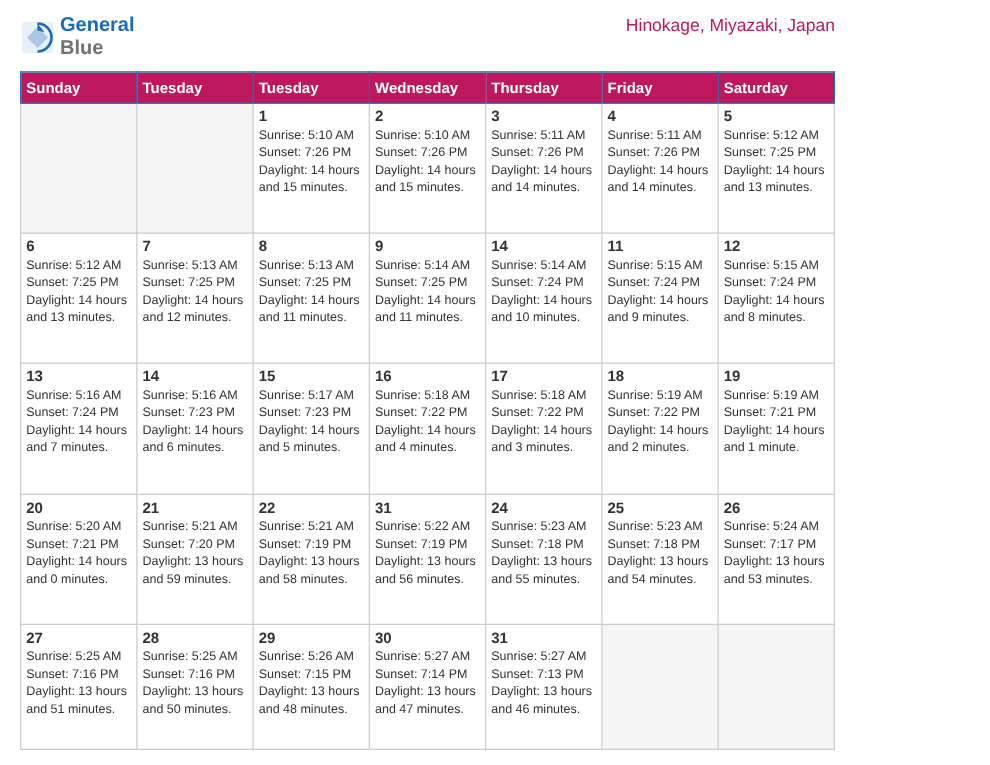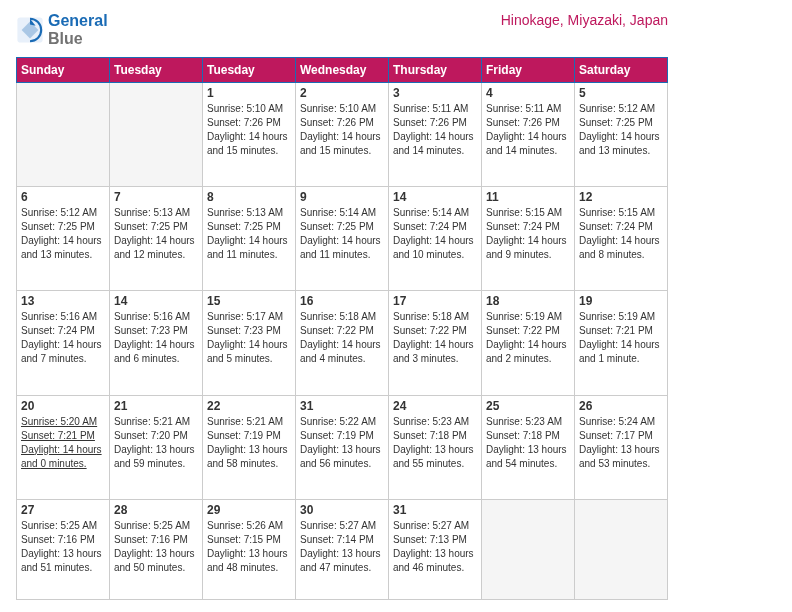--- a/index.html
+++ b/index.html
@@ -271,21 +271,21 @@
             <span class="day-num">19</span>
             <div class="day-info" style="white-space: pre-line;">Sunrise: 5:19 AM
 Sunset: 7:21 PM
 Daylight: 14 hours
 and 1 minute.</div>
           </td>
         </tr>
         <tr>
           <td>
             <span class="day-num">20</span>
-            <div class="day-info" style="white-space: pre-line; text-decoration: underline;">Sunrise: 5:20 AM
+            <div class="day-info" style="white-space: pre-line;">Sunrise: 5:20 AM
 Sunset: 7:21 PM
 Daylight: 14 hours
 and 0 minutes.</div>
           </td>
           <td>
             <span class="day-num">21</span>
             <div class="day-info" style="white-space: pre-line;">Sunrise: 5:21 AM
 Sunset: 7:20 PM
 Daylight: 13 hours
 and 59 minutes.</div>

